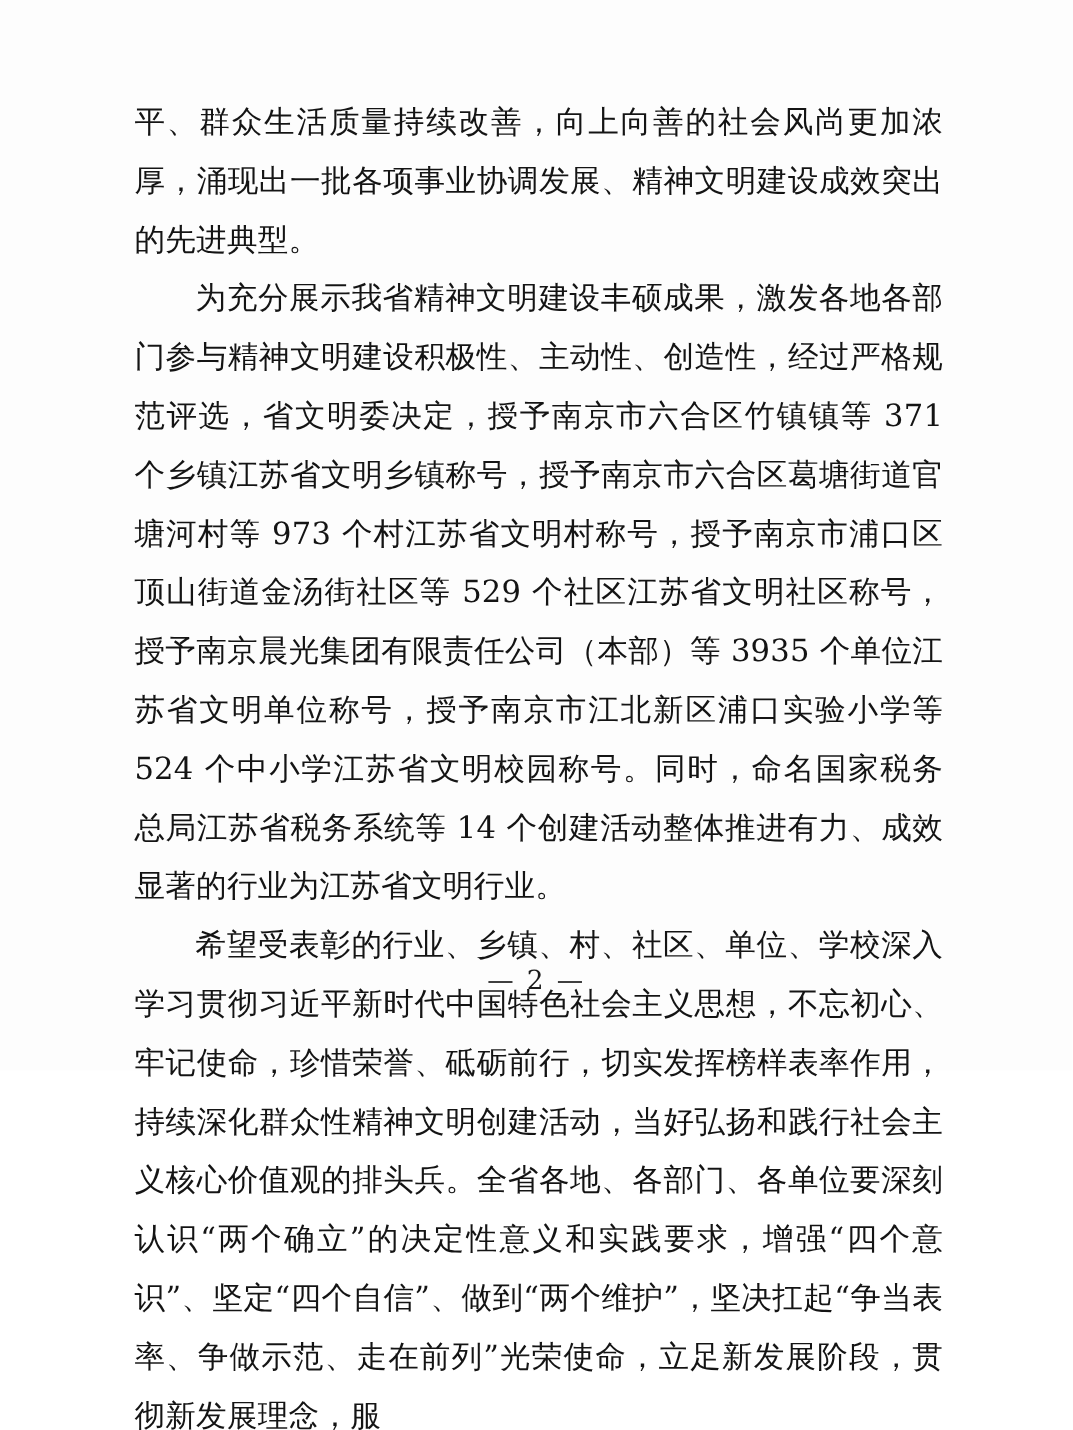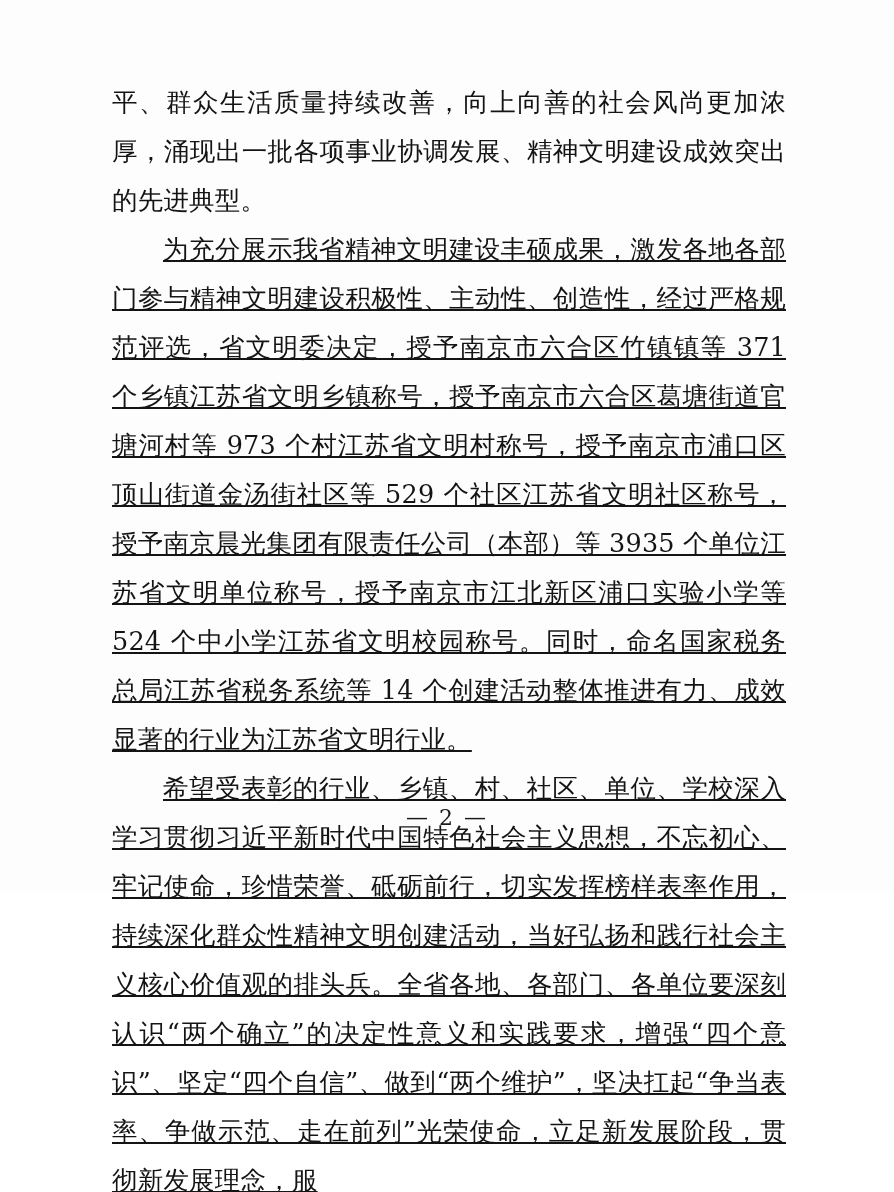--- a/index.html
+++ b/index.html
@@ -30,21 +30,20 @@
     text-align: justify;
     text-justify: inter-ideograph;
     letter-spacing: 0.2px;
   }
   .para {
     margin: 0 0 0 0;
     text-indent: 0;
   }
   .para.indent {
     text-indent: 2em;
-    text-decoration: underline;
   }
   .footer {
     position: absolute;
     left: 0;
     right: 0;
     bottom: 62px;
     text-align: center;
     font-size: 22px;
     color: #1a1a1a;
     letter-spacing: 2px;

